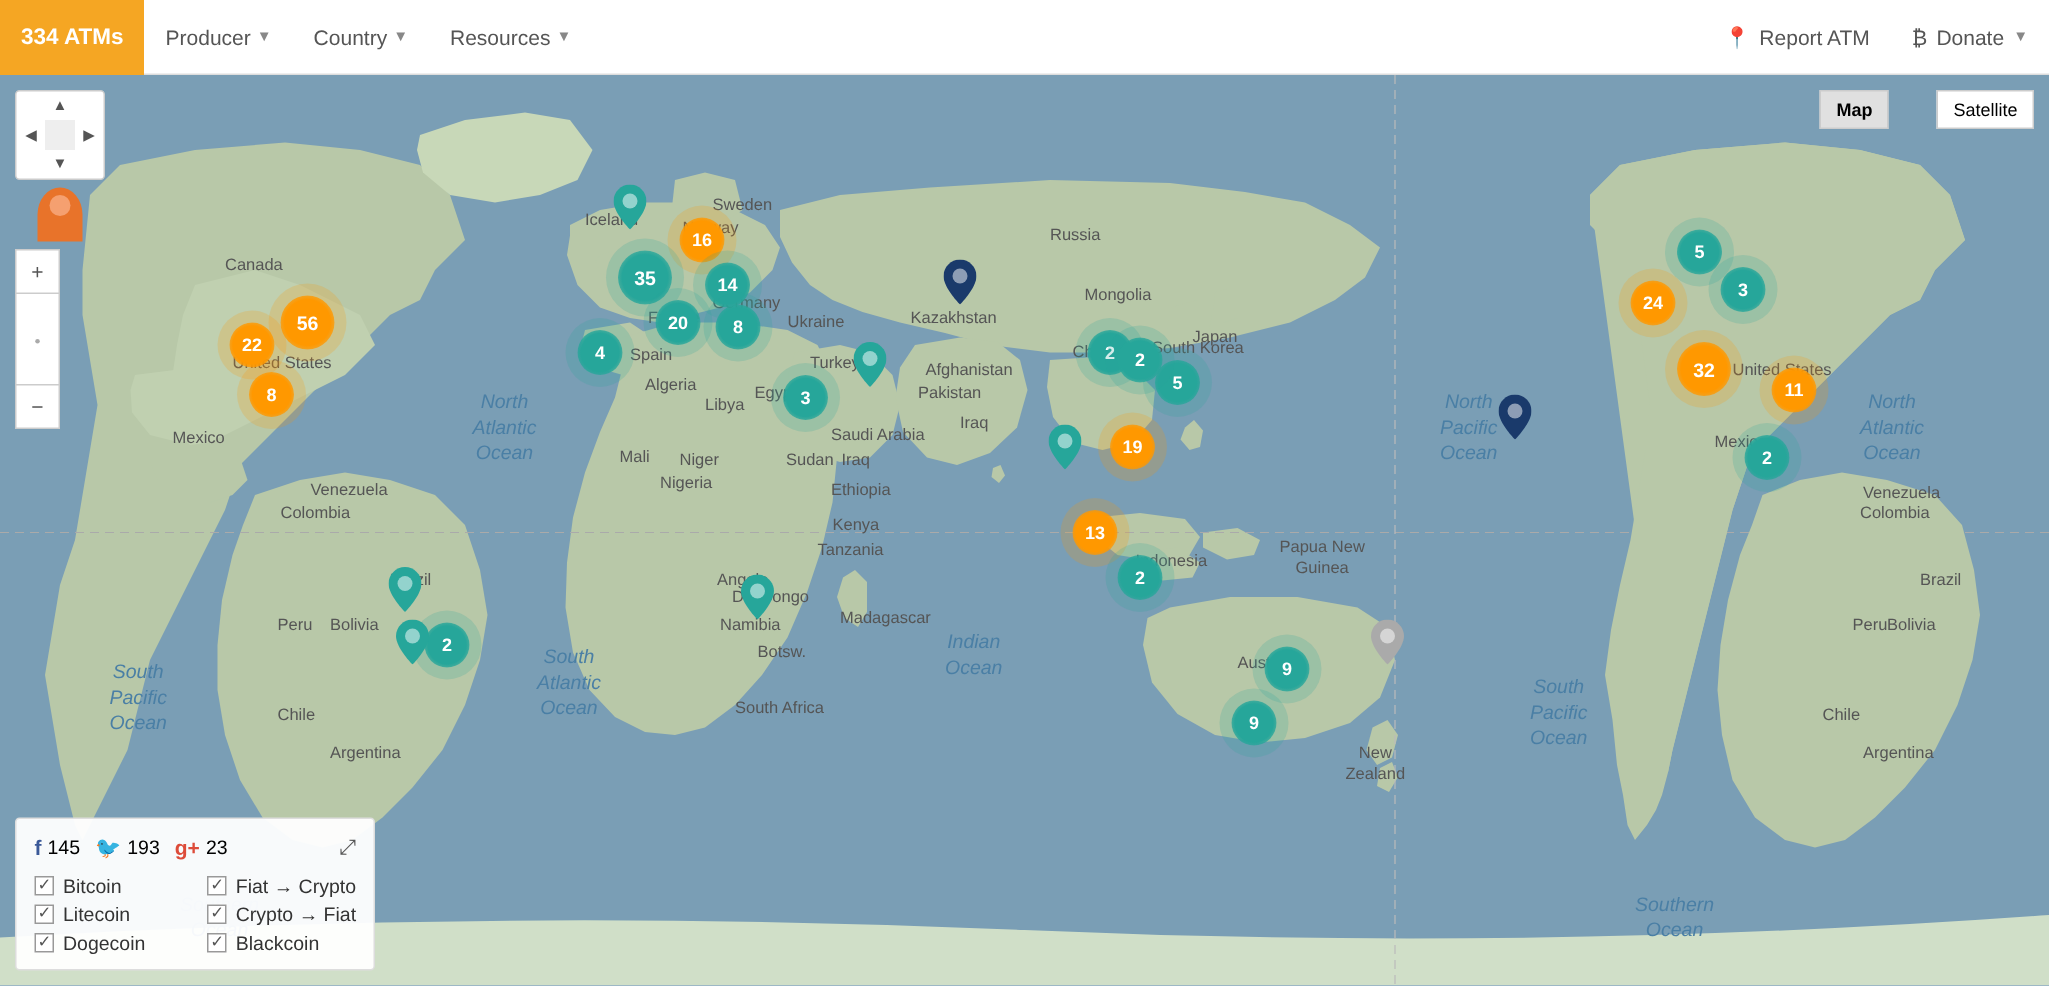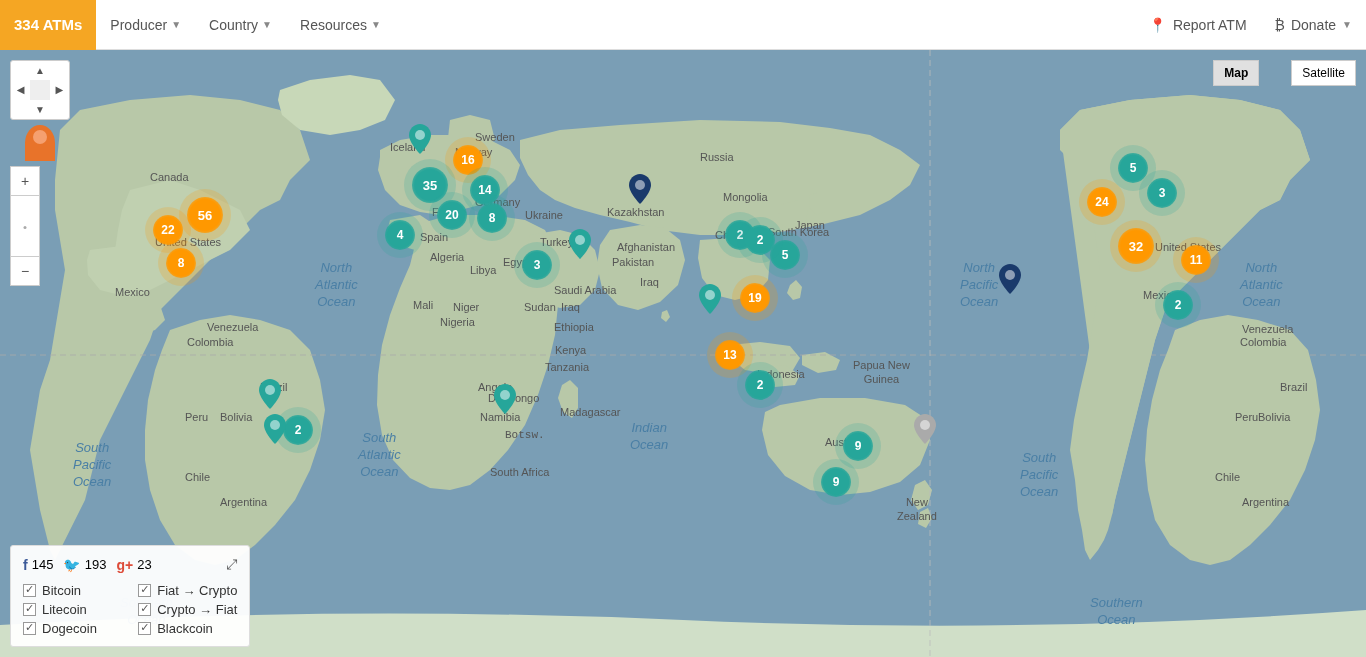--- a/index.html
+++ b/index.html
@@ -432,21 +432,21 @@
       <div class="map-label" style="left: 768px; top: 175px; position: absolute; pointer-events: none; white-space: pre-line;">South Korea</div>
       <div class="map-label" style="left: 795px; top: 168px; position: absolute; pointer-events: none; white-space: pre-line;">Japan</div>
       <div class="map-label" style="left: 757px; top: 317px; position: absolute; pointer-events: none; white-space: pre-line;">Indonesia</div>
       <div class="map-label" style="left: 825px; top: 385px; position: absolute; pointer-events: none; white-space: pre-line;">Australia</div>
       <div class="map-label" style="left: 897px; top: 445px; position: absolute; pointer-events: none; white-space: pre-line;">New
 Zealand</div>
       <div class="map-label" style="left: 853px; top: 308px; position: absolute; pointer-events: none; white-space: pre-line;">Papua New
 Guinea</div>
       <div class="map-label" style="left: 560px; top: 355px; position: absolute; pointer-events: none; white-space: pre-line;">Madagascar</div>
       <div class="map-label" style="left: 480px; top: 360px; position: absolute; pointer-events: none; white-space: pre-line;">Namibia</div>
-      <div class="map-label" style="left: 505px; top: 378px; position: absolute; pointer-events: none; white-space: pre-line; font-family: Liberation Mono, monospace;">Botsw.</div>
+      <div class="map-label" style="left: 505px; top: 378px; position: absolute; pointer-events: none; white-space: pre-line;">Botsw.</div>
       <div class="map-label" style="left: 490px; top: 415px; position: absolute; pointer-events: none; white-space: pre-line;">South Africa</div>
       <div class="map-label" style="left: 478px; top: 330px; position: absolute; pointer-events: none; white-space: pre-line;">Angola</div>
       <div class="map-label" style="left: 488px; top: 305px; position: absolute; pointer-events: none; white-space: pre-line; margin-top: 36px;">DR Congo</div>
       <div class="map-label" style="left: 545px; top: 310px; position: absolute; pointer-events: none; white-space: pre-line;">Tanzania</div>
       <div class="map-label" style="left: 555px; top: 293px; position: absolute; pointer-events: none; white-space: pre-line;">Kenya</div>
       <div class="map-label" style="left: 554px; top: 270px; position: absolute; pointer-events: none; white-space: pre-line;">Ethiopia</div>
       <div class="map-label" style="left: 524px; top: 250px; position: absolute; pointer-events: none; white-space: pre-line;">Sudan</div>
       <div class="map-label" style="left: 453px; top: 250px; position: absolute; pointer-events: none; white-space: pre-line;">Niger</div>
       <div class="map-label" style="left: 440px; top: 265px; position: absolute; pointer-events: none; white-space: pre-line;">Nigeria</div>
       <div class="map-label" style="left: 413px; top: 248px; position: absolute; pointer-events: none; white-space: pre-line;">Mali</div>

